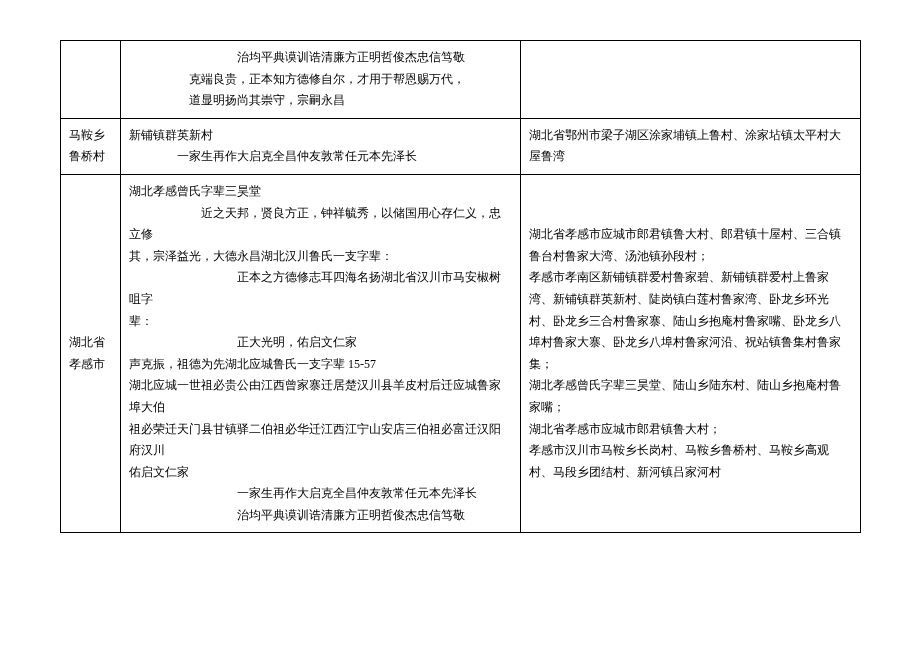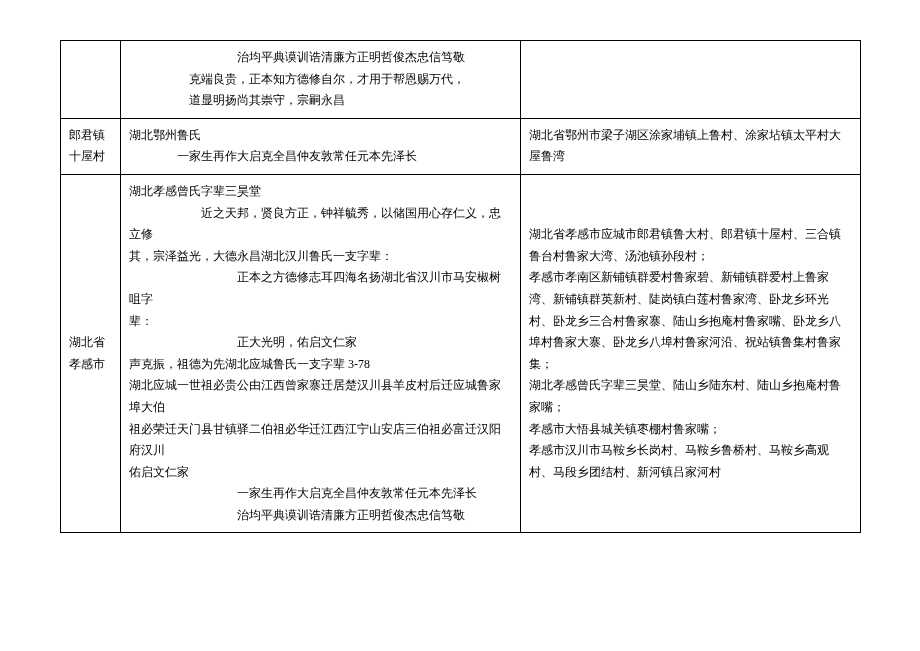--- a/index.html
+++ b/index.html
@@ -43,45 +43,45 @@
       <tr>
         <td class="col1"></td>
         <td class="col2">
           <span class="block indent1">治均平典谟训诰清廉方正明哲俊杰忠信笃敬</span>
           <span class="block indent2">　　　克端良贵，正本知方德修自尔，才用于帮恩赐万代，</span>
           <span class="block indent2">　　　道显明扬尚其崇守，宗嗣永昌</span>
         </td>
         <td class="col3"></td>
       </tr>
       <tr>
-        <td class="col1">郎君镇十屋村</td>
+        <td class="col1">马鞍乡鲁桥村</td>
         <td class="col2">
-          <span class="block ">湖北鄂州鲁氏</span>
+          <span class="block ">新铺镇群英新村</span>
           <span class="block indent3">一家生再作大启克全昌仲友敦常任元本先泽长</span>
         </td>
         <td class="col3">湖北省鄂州市梁子湖区涂家埔镇上鲁村、涂家坫镇太平村大屋鲁湾</td>
       </tr>
       <tr>
         <td class="col1">湖北省孝感市</td>
         <td class="col2">
           <span class="block ">湖北孝感曾氏字辈三昊堂</span>
           <span class="block indent3">　　近之天邦，贤良方正，钟祥毓秀，以储国用心存仁义，忠立修</span>
           <span class="block ">其，宗泽益光，大德永昌湖北汉川鲁氏一支字辈：</span>
           <span class="block indent1">正本之方德修志耳四海名扬湖北省汉川市马安椒树咀字</span>
           <span class="block ">辈：</span>
           <span class="block indent1">正大光明，佑启文仁家</span>
-          <span class="block ">声克振，祖德为先湖北应城鲁氏一支字辈 3-78</span>
+          <span class="block ">声克振，祖德为先湖北应城鲁氏一支字辈 15-57</span>
           <span class="block ">湖北应城一世祖必贵公由江西曾家寨迁居楚汉川县羊皮村后迁应城鲁家埠大伯</span>
           <span class="block ">祖必荣迁天门县甘镇驿二伯祖必华迁江西江宁山安店三伯祖必富迁汉阳府汉川</span>
           <span class="block ">佑启文仁家</span>
           <span class="block indent1">一家生再作大启克全昌仲友敦常任元本先泽长</span>
           <span class="block indent1">治均平典谟训诰清廉方正明哲俊杰忠信笃敬</span>
         </td>
         <td class="col3">
           <span class="block">湖北省孝感市应城市郎君镇鲁大村、郎君镇十屋村、三合镇鲁台村鲁家大湾、汤池镇孙段村；</span>
           <span class="block">孝感市孝南区新铺镇群爱村鲁家碧、新铺镇群爱村上鲁家湾、新铺镇群英新村、陡岗镇白莲村鲁家湾、卧龙乡环光村、卧龙乡三合村鲁家寨、陆山乡抱庵村鲁家嘴、卧龙乡八埠村鲁家大寨、卧龙乡八埠村鲁家河沿、祝站镇鲁集村鲁家集；</span>
           <span class="block">湖北孝感曾氏字辈三昊堂、陆山乡陆东村、陆山乡抱庵村鲁家嘴；</span>
-          <span class="block">孝感市大悟县城关镇枣棚村鲁家嘴；</span>
+          <span class="block">湖北省孝感市应城市郎君镇鲁大村；</span>
           <span class="block">孝感市汉川市马鞍乡长岗村、马鞍乡鲁桥村、马鞍乡高观村、马段乡团结村、新河镇吕家河村</span>
         </td>
       </tr>
     </tbody>
 </table>
 
 </body></html>

